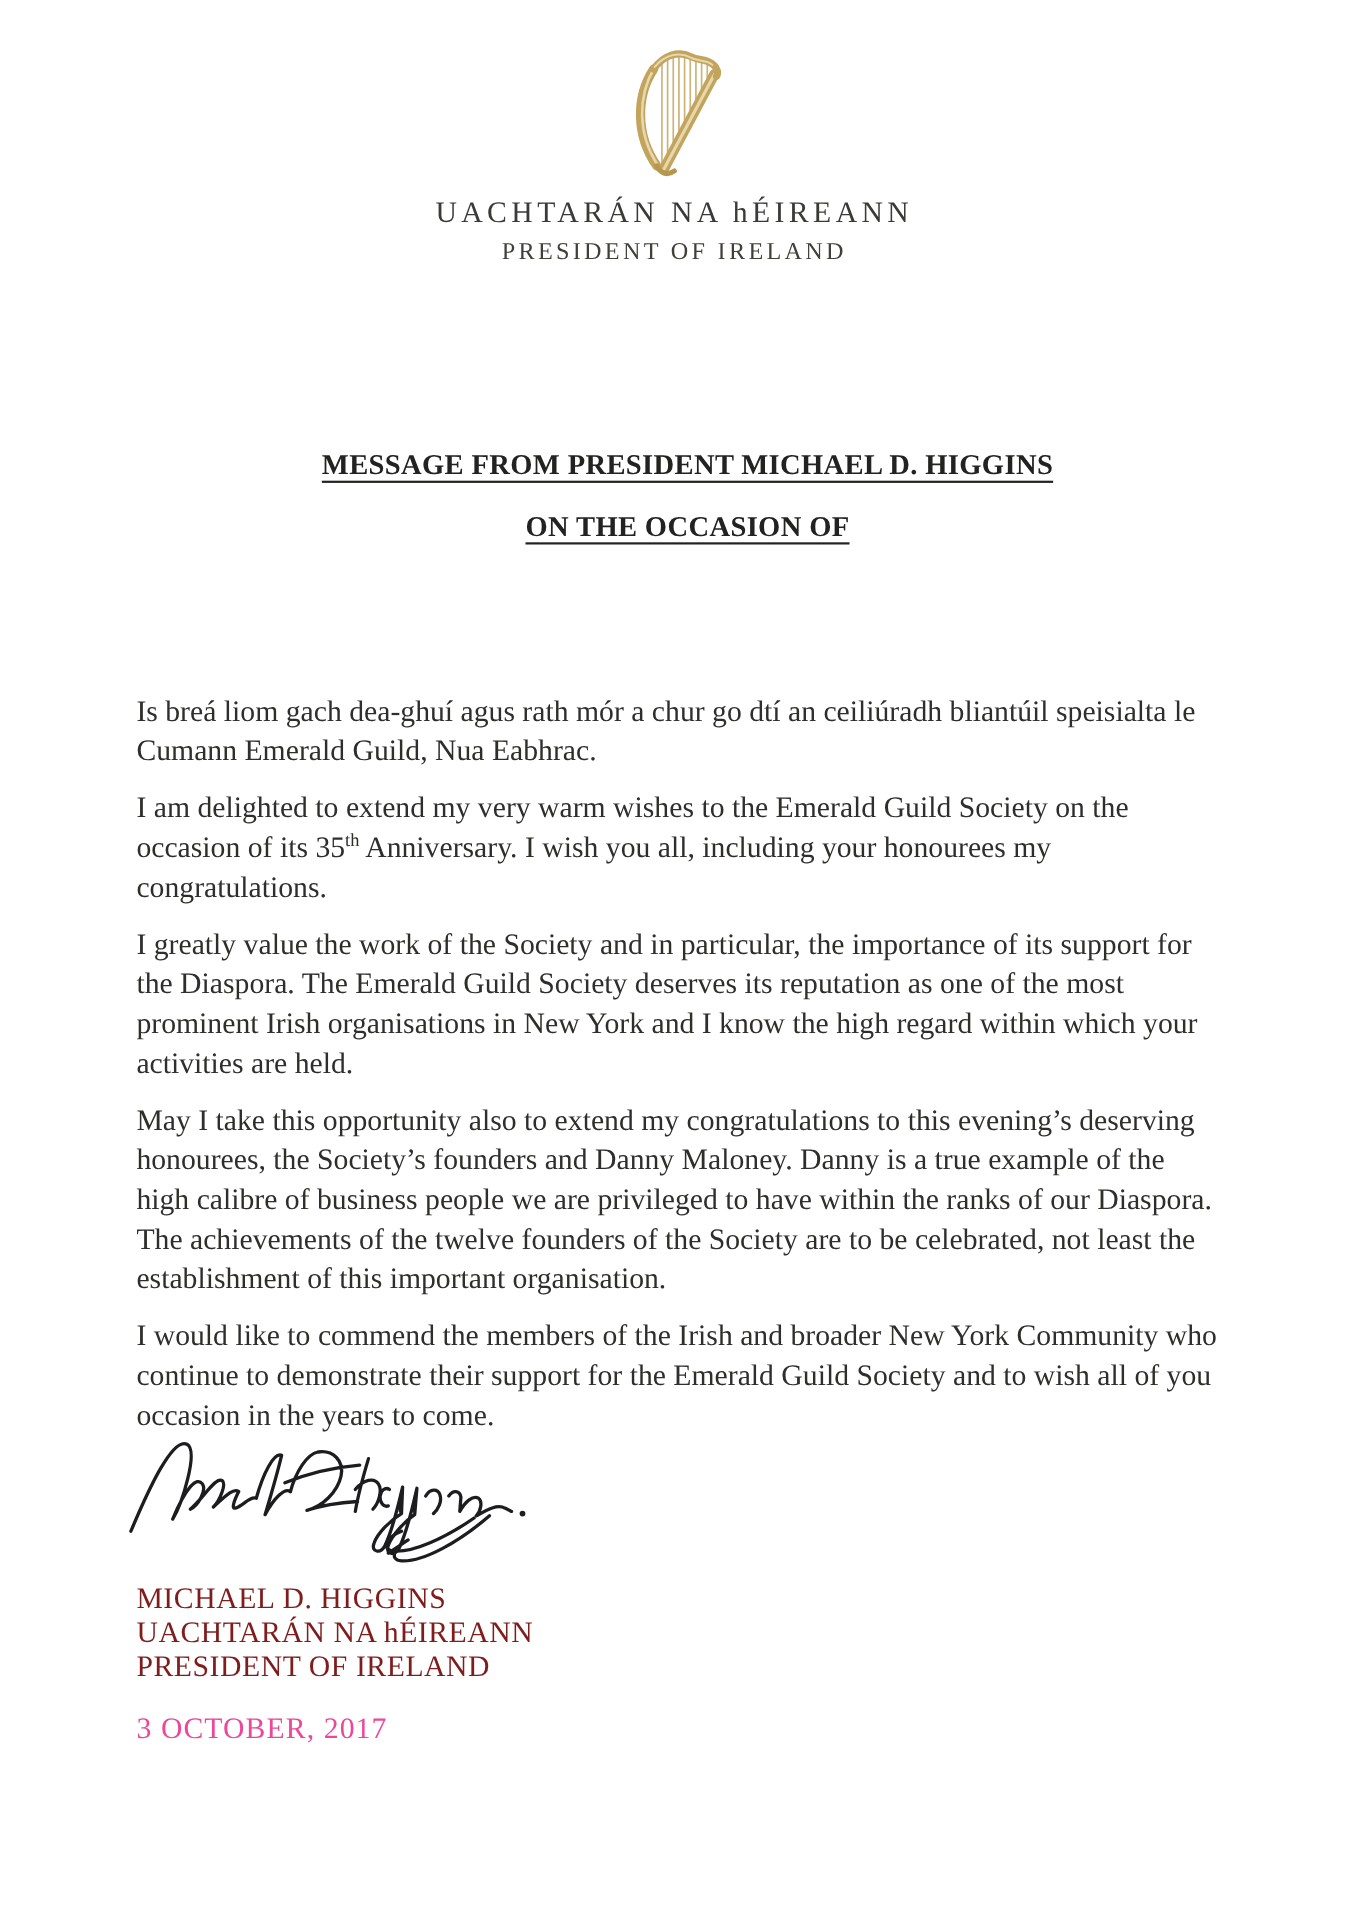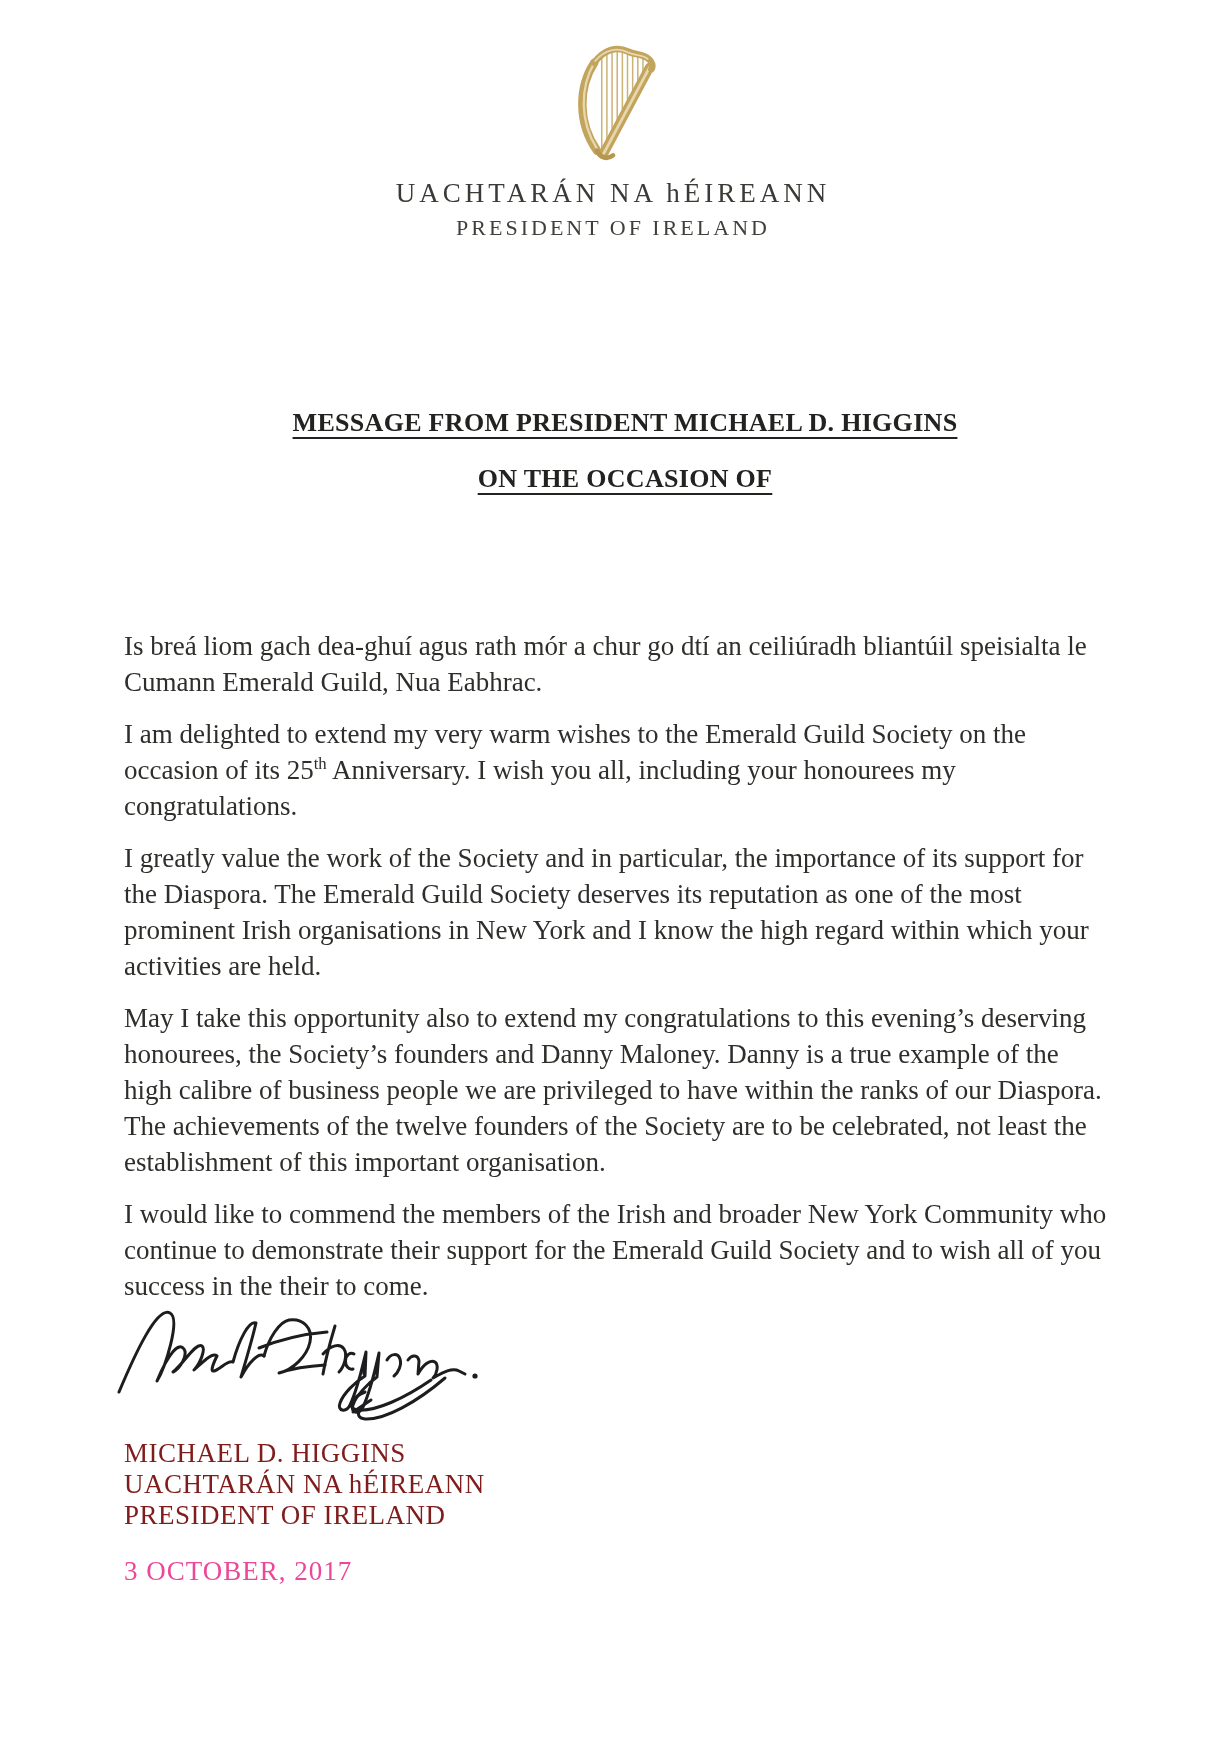--- a/index.html
+++ b/index.html
@@ -75,24 +75,24 @@
   </div>
 
   <div class="lh-line lh-irish">UACHTARÁN NA hÉIREANN</div>
   <div class="lh-line lh-english">PRESIDENT OF IRELAND</div>
 
   <div class="heading heading-1">MESSAGE FROM PRESIDENT MICHAEL D. HIGGINS</div>
   <div class="heading heading-2">ON THE OCCASION OF</div>
 
   <div class="letter-body">
     <p>Is breá liom gach dea-ghuí agus rath mór a chur go dtí an ceiliúradh bliantúil speisialta le Cumann Emerald Guild, Nua Eabhrac.</p>
-    <p><span>I am delighted to extend my very warm wishes to the Emerald Guild Society on the occasion of its 25</span><sup>th</sup><span> Anniversary. I wish you all, including your honourees my congratulations.</span></p>
+    <p><span>I am delighted to extend my very warm wishes to the Emerald Guild Society on the occasion of its 35</span><sup>th</sup><span> Anniversary. I wish you all, including your honourees my congratulations.</span></p>
     <p>I greatly value the work of the Society and in particular, the importance of its support for the Diaspora.  The Emerald Guild Society deserves its reputation as one of the most prominent Irish organisations in New York and I know the high regard within which your activities are held.</p>
     <p>May I take this opportunity also to extend my congratulations to this evening’s deserving honourees, the Society’s founders and Danny Maloney. Danny is a true example of the high calibre of business people we are privileged to have within the ranks of our Diaspora. The achievements of the twelve founders of the Society are to be celebrated, not least the establishment of this important organisation.</p>
-    <p>I would like to commend the members of the Irish and broader New York Community who continue to demonstrate their support for the Emerald Guild Society and to wish all of you success in the their to come.</p>
+    <p>I would like to commend the members of the Irish and broader New York Community who continue to demonstrate their support for the Emerald Guild Society and to wish all of you occasion in the years to come.</p>
   </div>
 
   <div class="signature">
     <svg viewBox="0 0 370 150" width="372" height="150" aria-hidden="true">
       <g fill="none" stroke="#1d1d1f" stroke-width="3" stroke-linecap="round" stroke-linejoin="round">
         <path d="M6,110 C22,72 44,24 57,31 C68,37 52,86 44,99 C56,70 66,60 71,67 C75,73 67,87 60,90 C72,80 83,60 89,64 C93,67 87,82 81,88 C90,80 99,70 104,74 C100,82 97,90 101,89 C108,87 114,78 120,80 C126,58 136,38 143,41 C138,62 130,88 128,95 C136,80 146,70 151,74"></path>
         <path d="M151,74 C156,56 166,40 176,38 C190,36 200,46 197,60 C194,74 180,88 166,91 C178,87 196,84 212,83 M146,66 C166,58 190,52 214,50"></path>
         <path d="M222,44 C216,64 212,80 210,92 M210,72 C218,63 227,61 231,67 C235,73 231,85 226,90"></path>
         <path d="M241,72 a6,8 0 1,0 -1,15"></path>
         <path d="M253,70 C249,86 245,106 237,123 C233,131 224,129 227,121 C230,112 242,100 252,94 L253,70 C252,80 251,88 251,92"></path>

